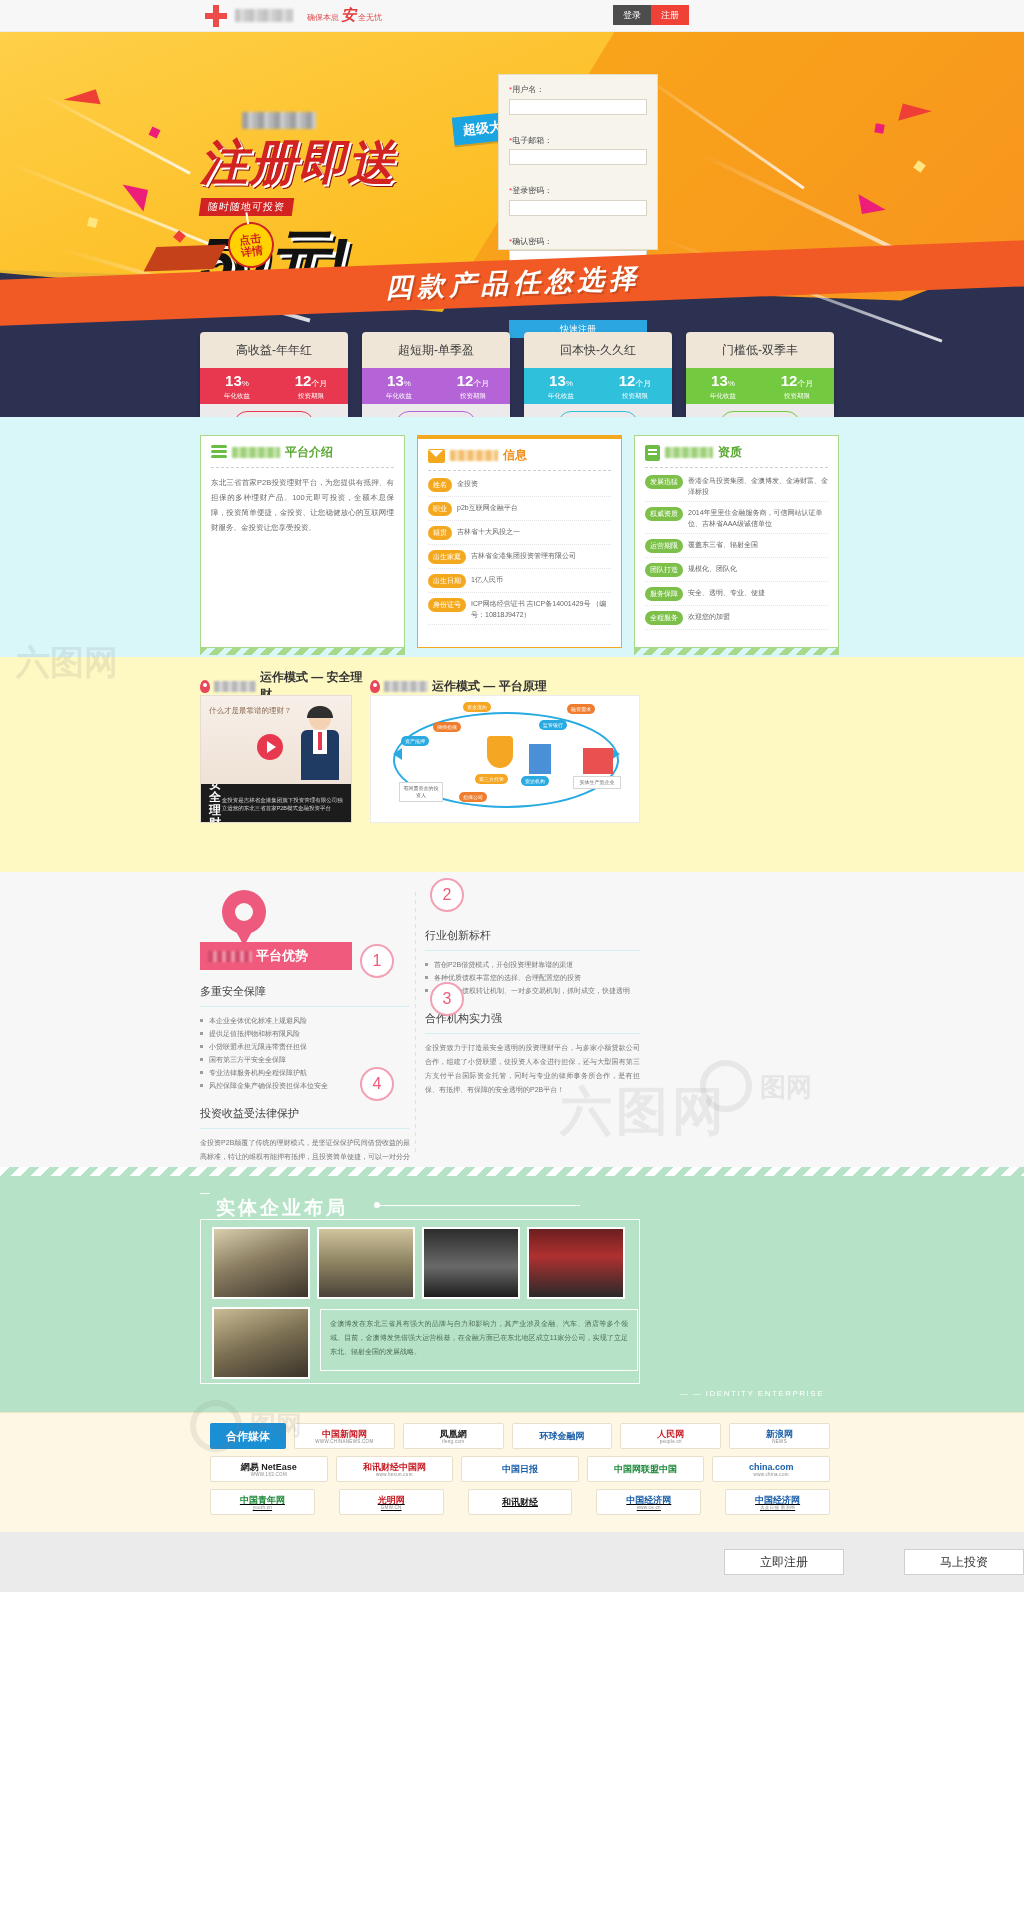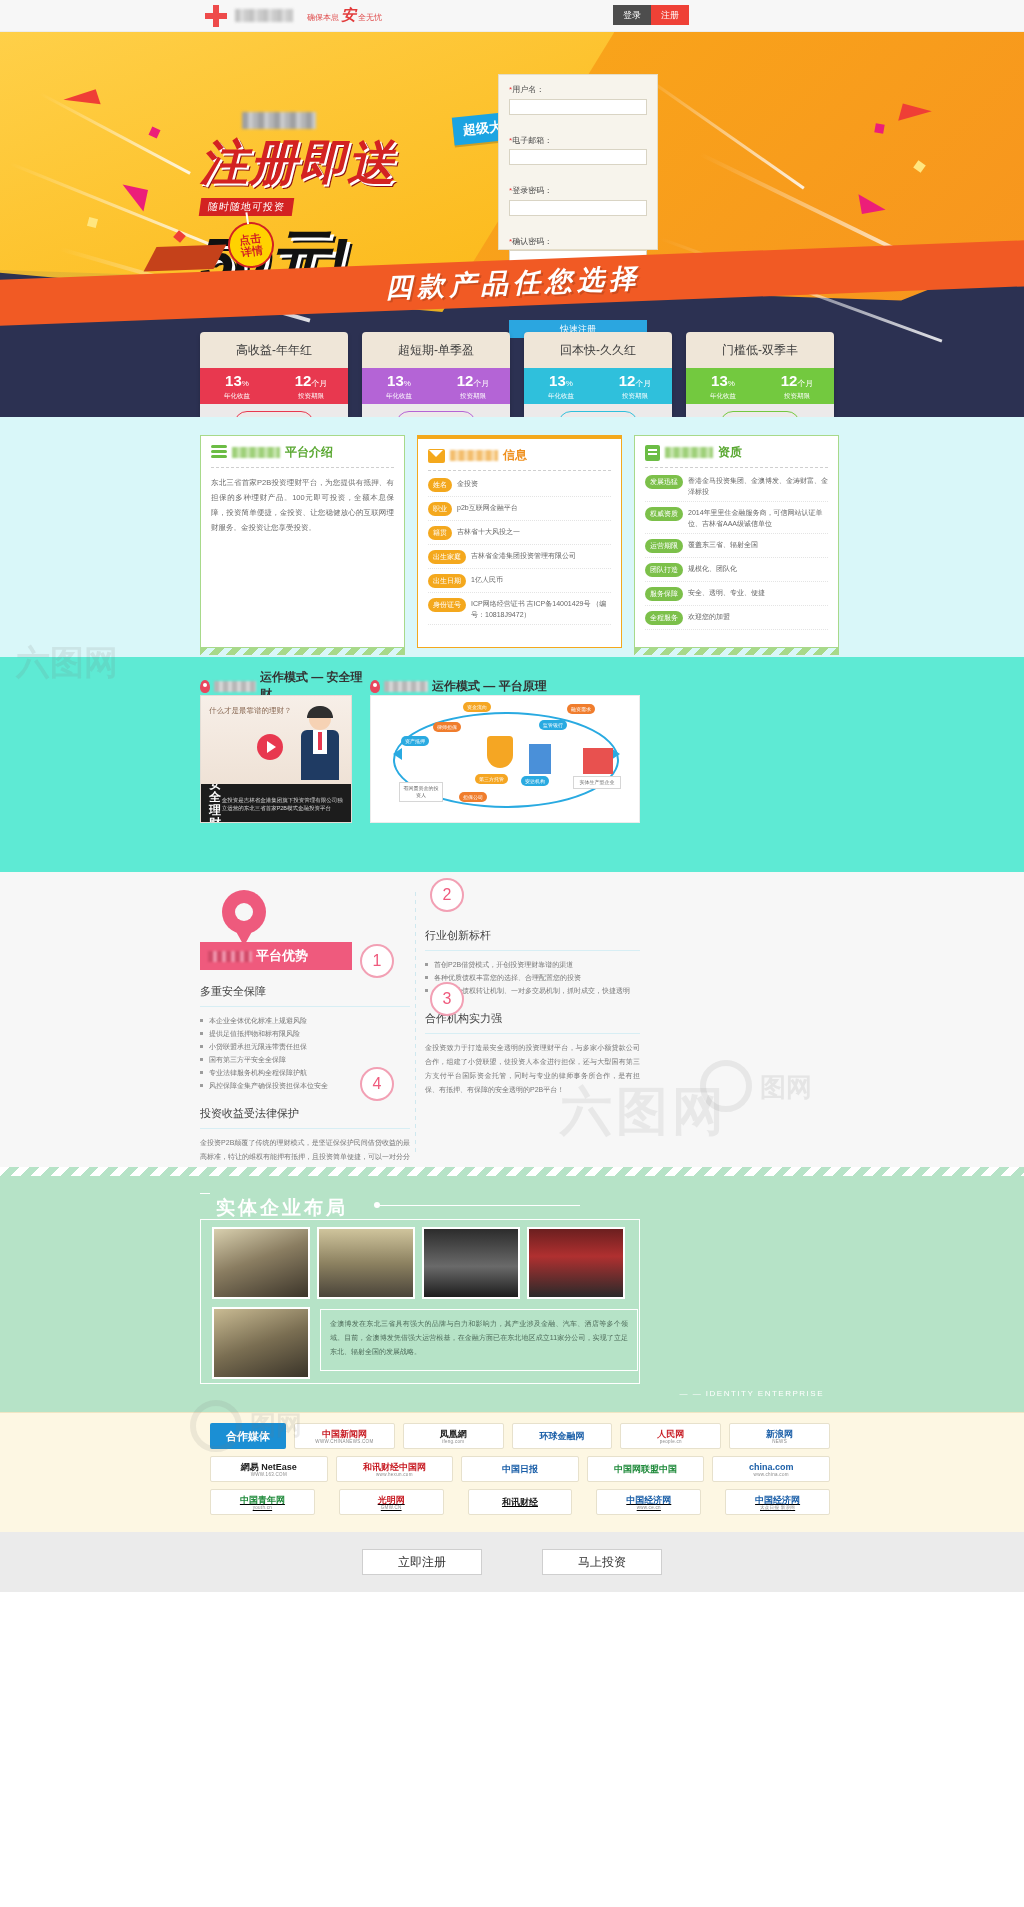--- a/index.html
+++ b/index.html
@@ -154,21 +154,21 @@
   .icon-db i { position:absolute; left:0; width:16px; height:3.5px; background:#6cbd45; border-radius:2px; }
   .icon-db i:nth-child(1){top:0}.icon-db i:nth-child(2){top:5px}.icon-db i:nth-child(3){top:10px}
   .icon-env { width:17px; height:14px; background:#f4a81d; position:relative; border-radius:2px; }
   .icon-env:after{content:"";position:absolute;left:1px;top:1px;border-left:7px solid transparent;
     border-right:7px solid transparent;border-top:7px solid #fff;}
   .icon-cert { width:15px; height:16px; background:#6cbd45; border-radius:2px; position:relative;}
   .icon-cert:after{content:"";position:absolute;left:3px;top:4px;width:9px;height:2px;background:#fff;
     box-shadow:0 4px 0 #fff;}
 
   
-  .sec-mode { position:relative; height: 215px; background:#5eead4; }
+  .sec-mode { position:relative; height: 215px; background:#fef9c3; }
   .mode-heads { position:absolute; left: 200px; top: 12px; width: 640px; display:flex; }
   .mhead { display:flex; align-items:center; gap: 4px; font-size: 12px; font-weight:bold; color:#333; }
   .mhead:nth-child(1){ width: 170px; }
   .pin { width:10px; height:13px; background:#e8465e; border-radius: 50% 50% 50% 50%/60% 60% 40% 40%; position:relative;}
   .pin:after{content:"";position:absolute;left:3px;top:3.5px;width:4px;height:4px;background:#fff;border-radius:50%;}
   .mhead .blurname { background: repeating-linear-gradient(90deg,#b7b7b7 0 5px,#d6d6d6 5px 9px); width:44px;}
   .video-box { position:absolute; left: 200px; top: 38px; width: 152px; height: 128px;
                background:#f0e9e3; overflow:hidden; border:1px solid #e3ddd6; }
   .vb-top { height: 88px; background: linear-gradient(180deg,#f7efe8,#efe2d6); position:relative; }
   .vb-q { position:absolute; left:8px; top:10px; font-size:7.5px; color:#8a6a55; }
@@ -260,21 +260,21 @@
   .mlogo{flex:1;background:#fff;border:1px solid #e7e1cc;height:26px;display:flex;
     flex-direction:column;align-items:center;justify-content:center;border-radius:2px;}
   .mlogo .cn{font-size:9px;font-weight:bold;color:#c81d25;line-height:10px;}
   .mlogo .en{font-size:4.5px;color:#8a8a8a;letter-spacing:.3px;}
   .mlogo.b .cn{color:#1b5fa8;}
   .mlogo.k .cn{color:#222;}
   .mlogo.g .cn{color:#1f8a3b;}
 
   
   .sec-cta{position:relative;height:60px;background:#ebebeb;display:flex;align-items:center;
-    justify-content:center;gap:60px;}
+    justify-content:flex-end;gap:60px;}
   .cta-btn{width:120px;height:26px;background:#fff;border:1px solid #cfcfcf;font-size:12px;
     color:#333;cursor:pointer;font-family:inherit;}
 
   
   .wm{position:absolute;color:rgba(120,120,120,.14);font-size:34px;font-weight:bold;pointer-events:none;}
   .wm-ring{position:absolute;border:6px solid rgba(120,120,120,.13);border-radius:50%;
     width:52px;height:52px;pointer-events:none;}
 </style>
 </head>
 <body>

